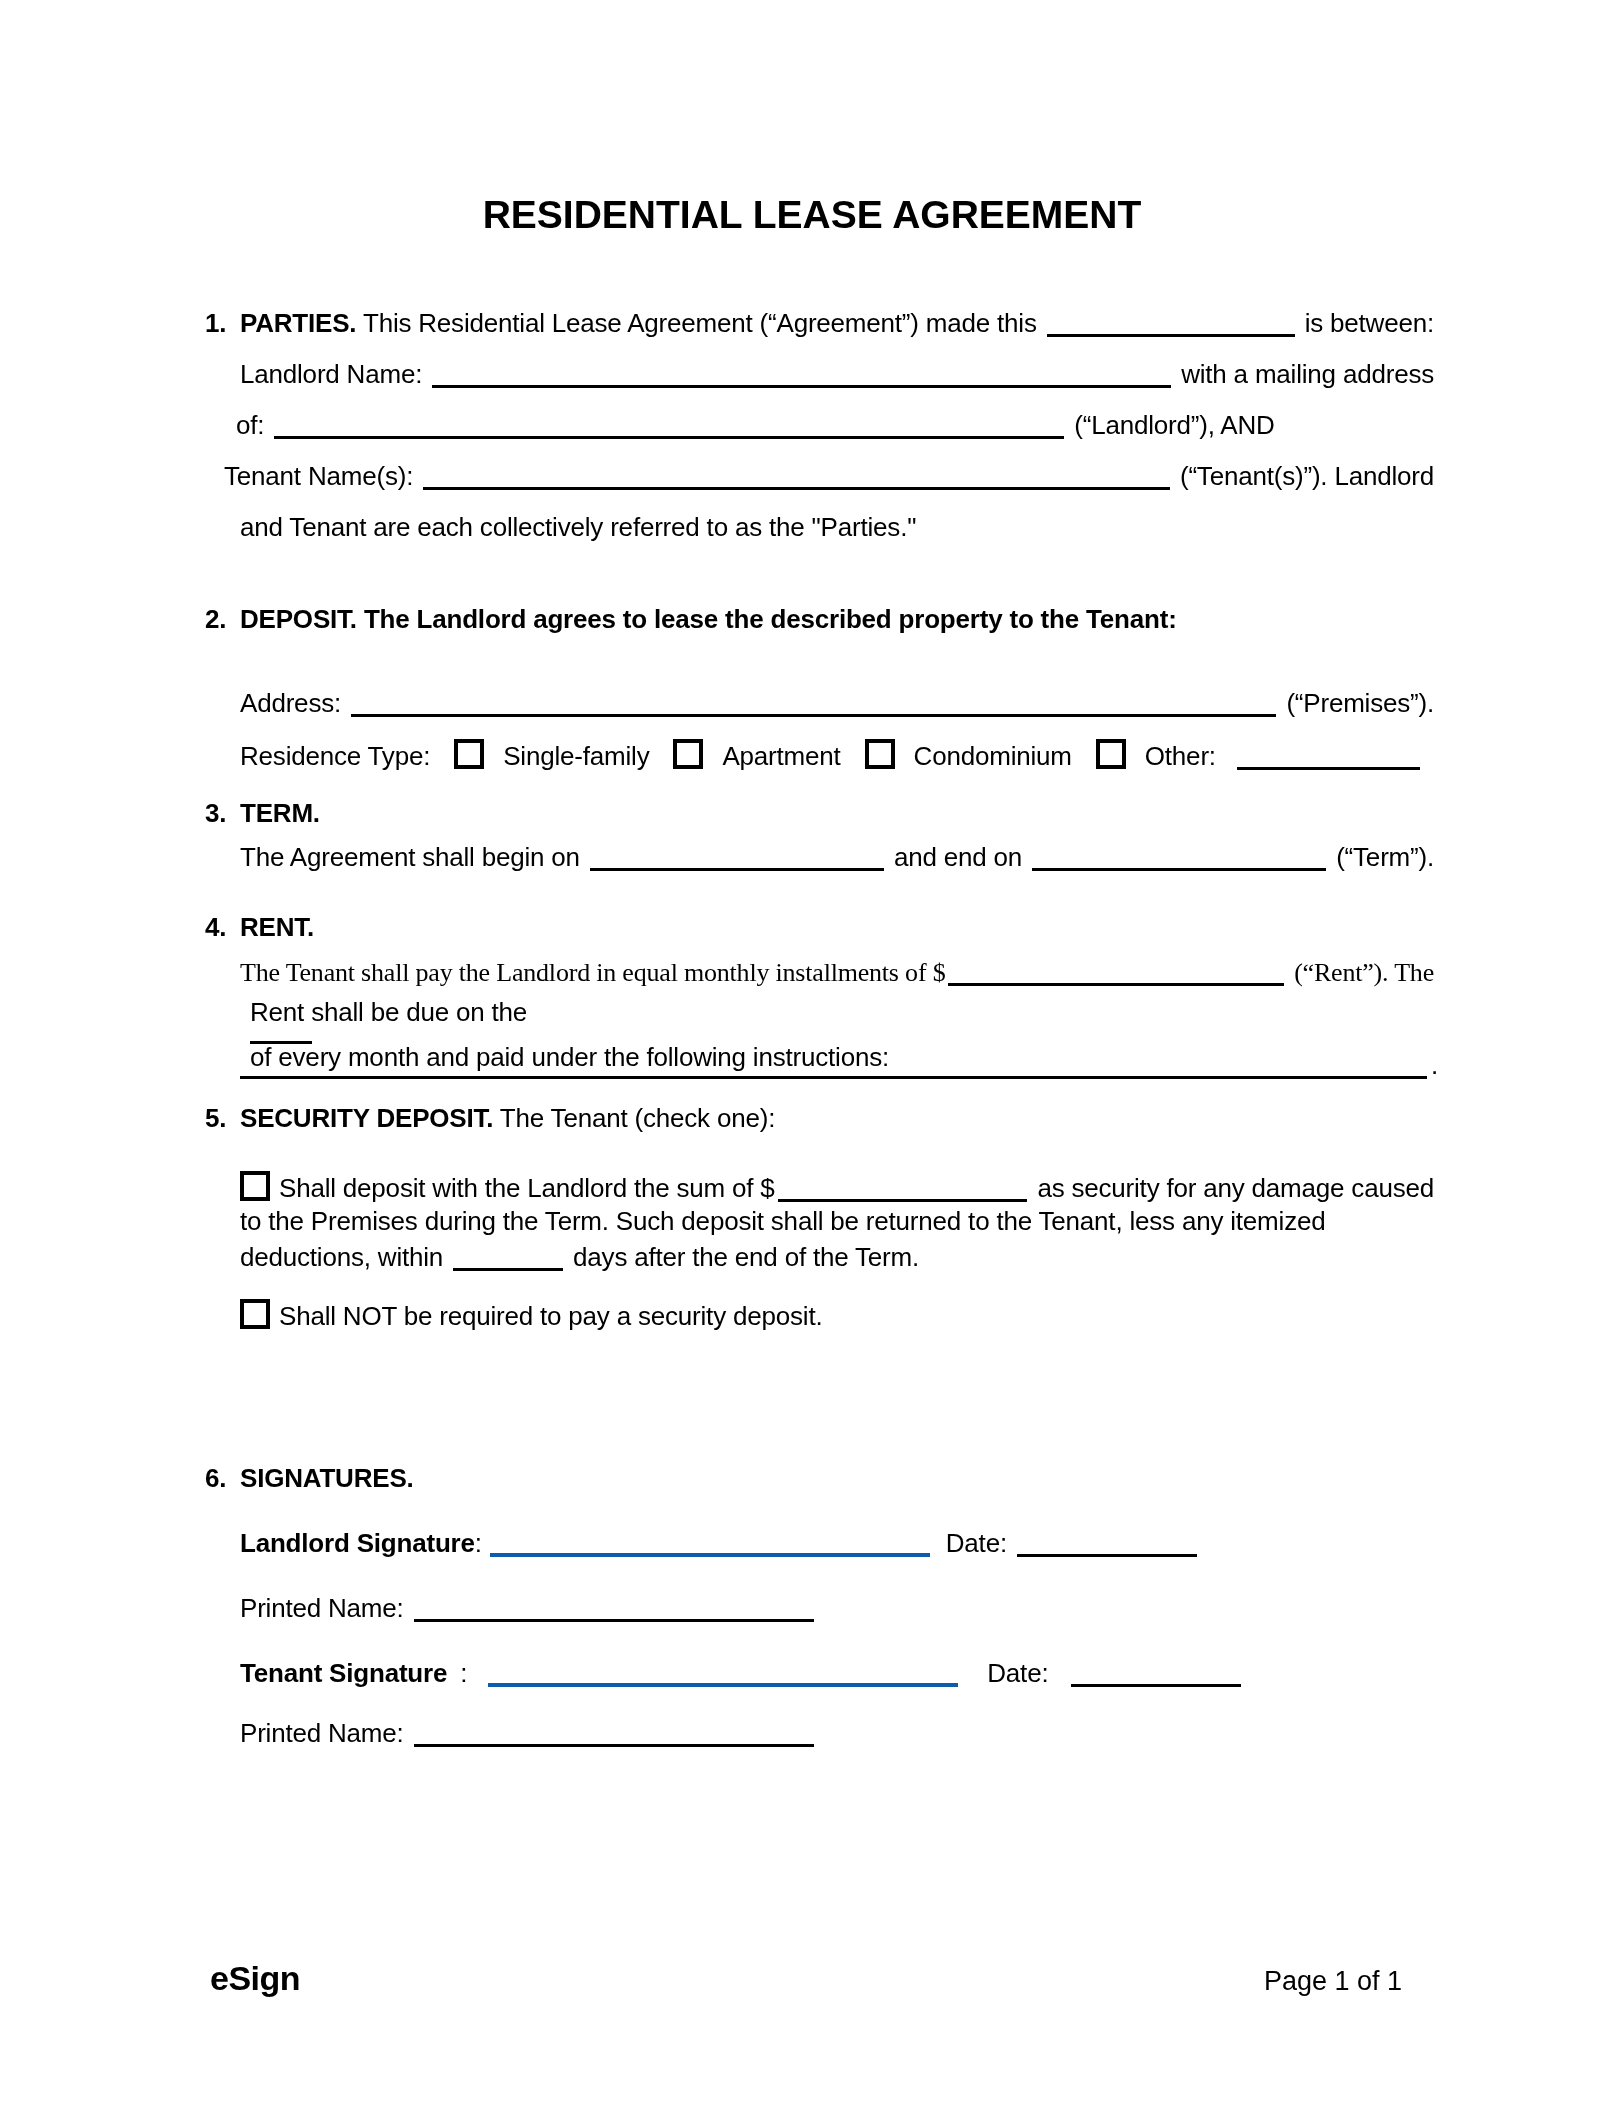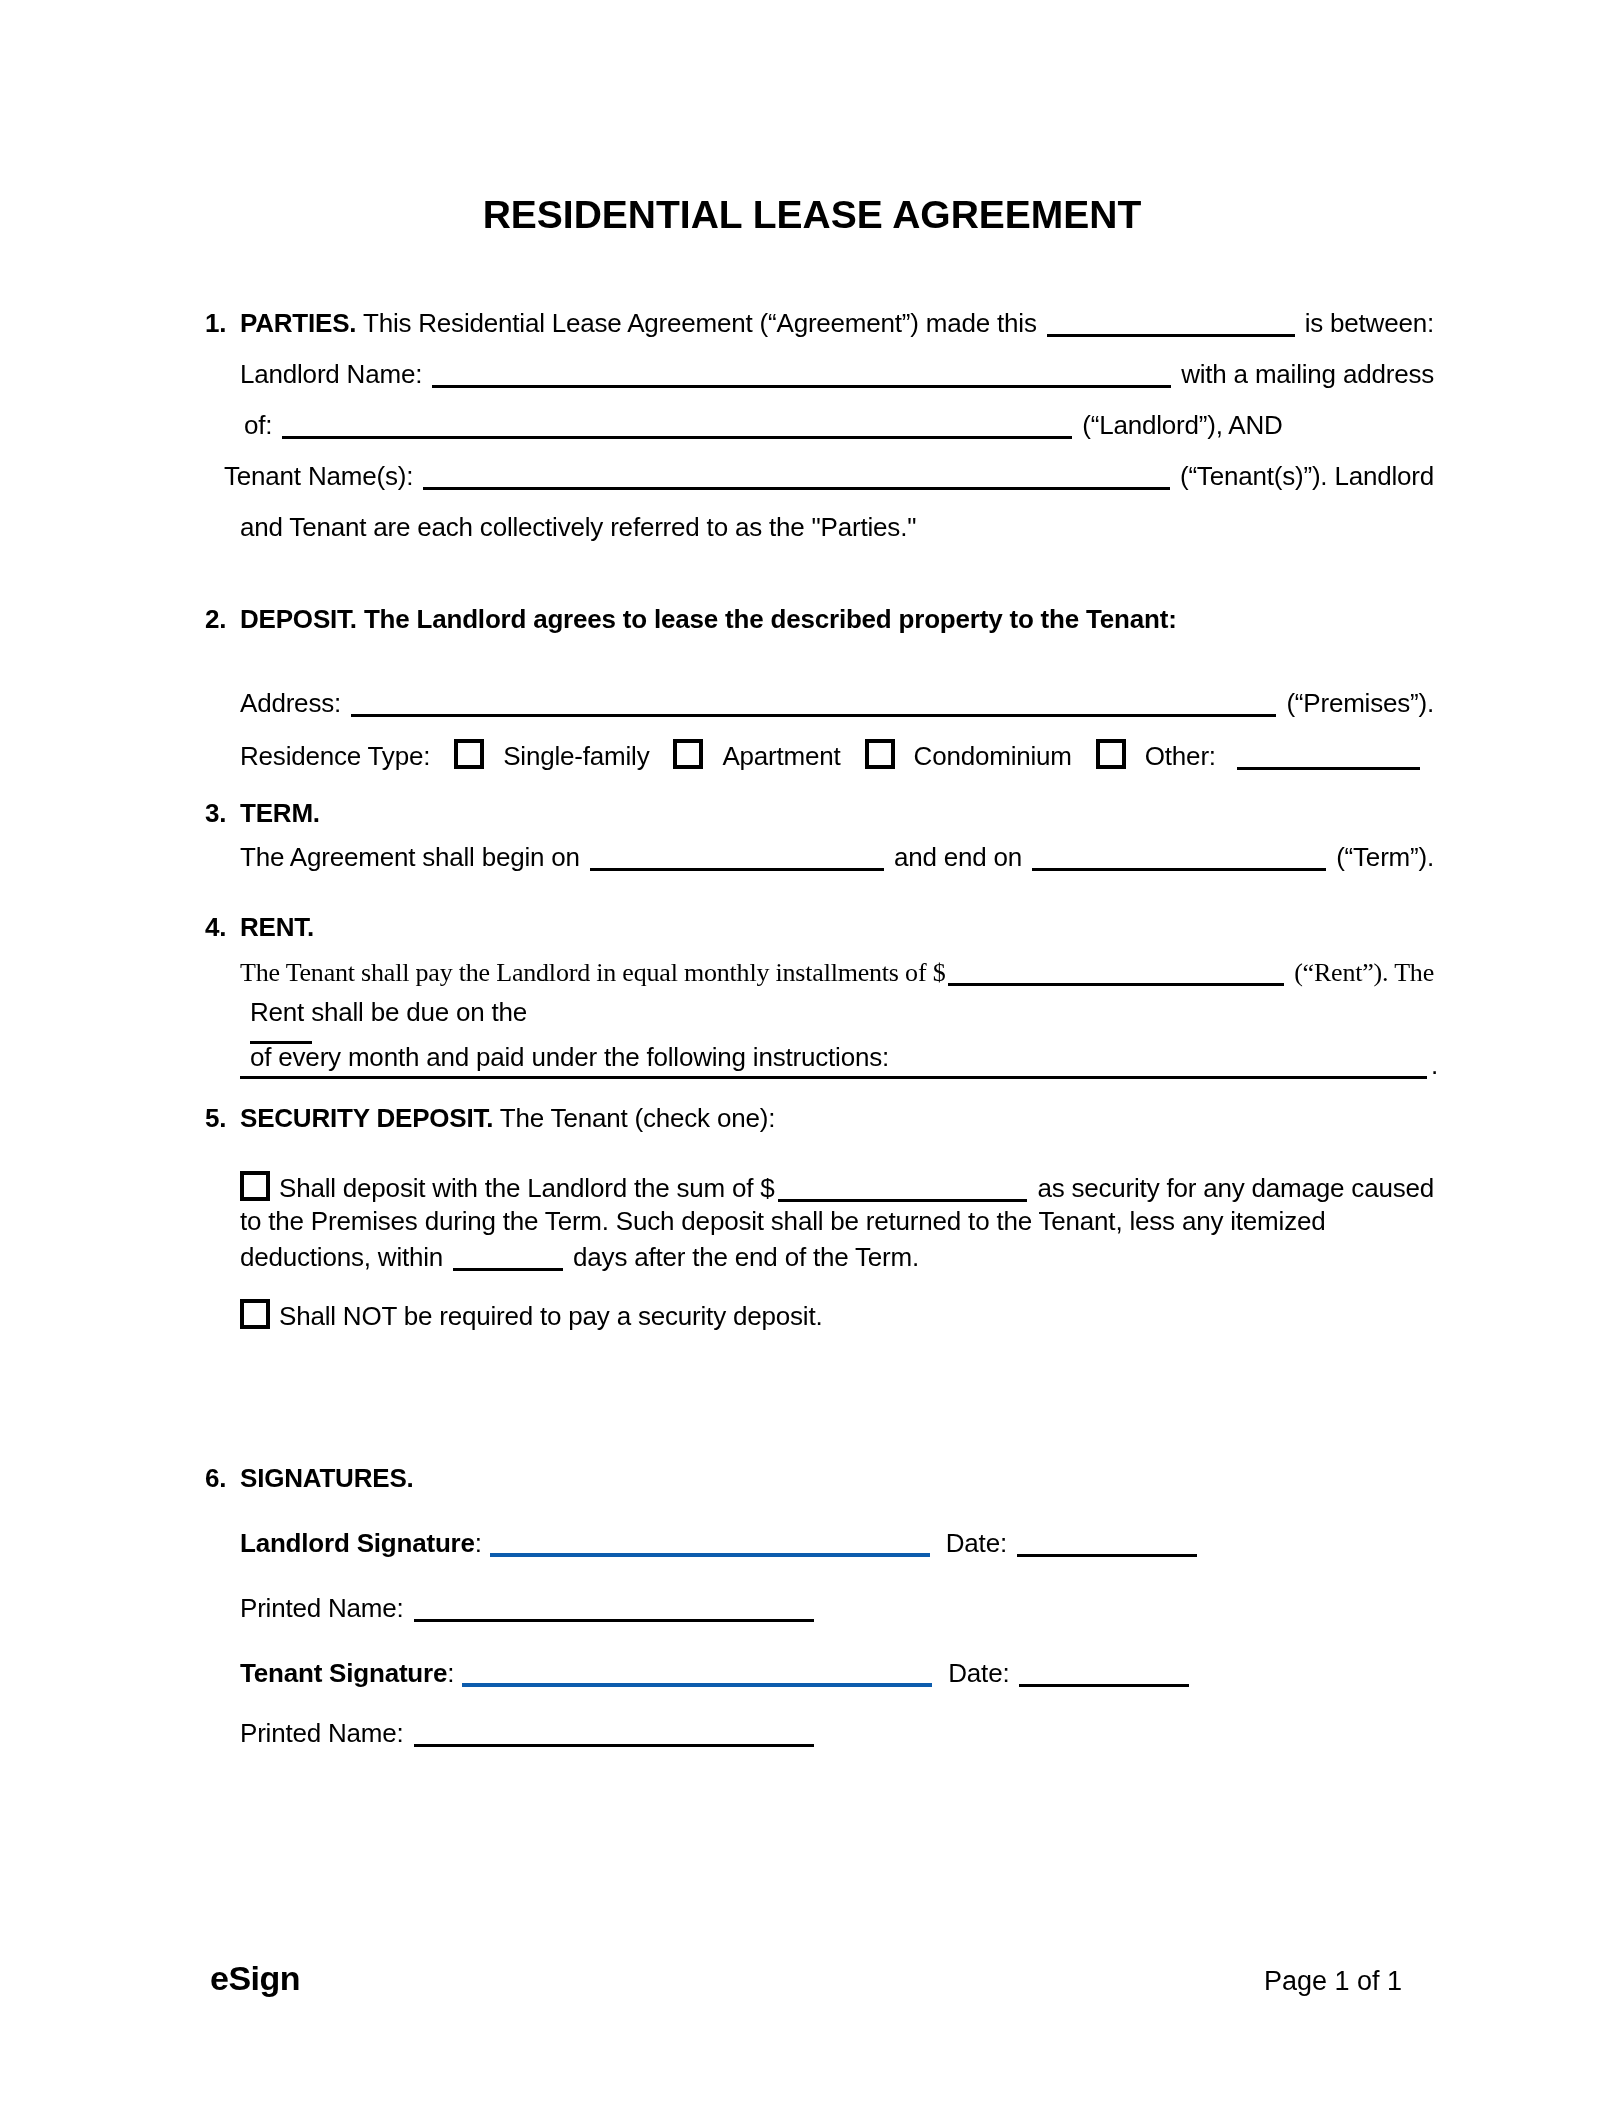--- a/index.html
+++ b/index.html
@@ -69,21 +69,21 @@
 <div class="page">
 
   <div class="title">RESIDENTIAL LEASE AGREEMENT</div>
 
   <div class="line" style="top:305px;left:205px;right:190px;">
     <span class="num">1.</span><span class="seg b">PARTIES.</span><span class="seg"> This Residential Lease Agreement (“Agreement”) made this</span><span class="blank fill"></span><span class="seg">is between:</span>
   </div>
   <div class="line" style="top:356px;left:240px;right:190px;">
     <span class="seg">Landlord Name:</span><span class="blank fill"></span><span class="seg">with a mailing address</span>
   </div>
-  <div class="line" style="top:407px;left:244px;">
+  <div class="line" style="top:407px;left:236px;">
     <span class="seg">of:</span><span class="blank" style="width:790px;"></span><span class="seg">(“Landlord”), AND</span>
   </div>
   <div class="line" style="top:458px;left:224px;right:190px;">
     <span class="seg">Tenant Name(s):</span><span class="blank fill"></span><span class="seg">(“Tenant(s)”). Landlord</span>
   </div>
   <div class="line" style="top:509px;left:240px;">
     <span class="seg">and Tenant are each collectively referred to as the "Parties."</span>
   </div>
 
   <div class="line" style="top:601px;left:205px;">
@@ -134,21 +134,21 @@
 
   <div class="line" style="top:1460px;left:205px;">
     <span class="num">6.</span><span class="seg b">SIGNATURES.</span>
   </div>
   <div class="line" style="top:1525px;left:240px;">
     <span class="seg b">Landlord Signature</span><span class="seg">:</span><span class="blank sigline" style="width: 440px; margin: 0px 16px 0px 8px; border-bottom-color: rgb(13, 92, 173);"></span><span class="seg">Date:</span><span class="blank" style="width:180px;"></span>
   </div>
   <div class="line" style="top:1590px;left:240px;">
     <span class="seg">Printed Name:</span><span class="blank" style="width:400px;"></span>
   </div>
-  <div class="line" style="top:1655px;left:240px;">
+  <div class="line" style="top:1655px;left:240px;gap:13px;">
     <span class="seg b">Tenant Signature</span><span class="seg">:</span><span class="blank sigline" style="width: 470px; margin: 0px 16px 0px 8px; border-bottom-color: rgb(13, 92, 173);"></span><span class="seg">Date:</span><span class="blank" style="width:170px;"></span>
   </div>
   <div class="line" style="top:1715px;left:240px;">
     <span class="seg">Printed Name:</span><span class="blank" style="width:400px;"></span>
   </div>
 
   <div class="brand">eSign</div>
   <div class="pagenum">Page 1 of 1</div>
 
 </div>

